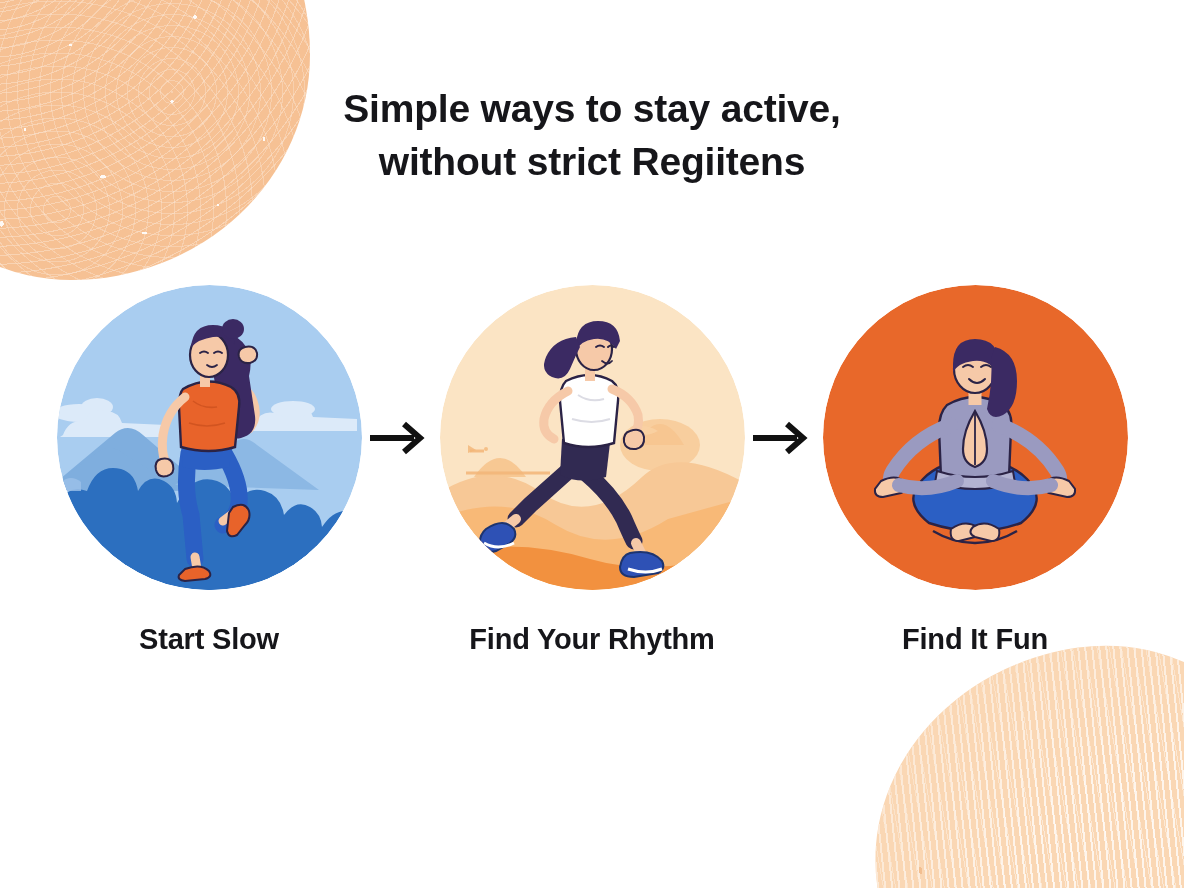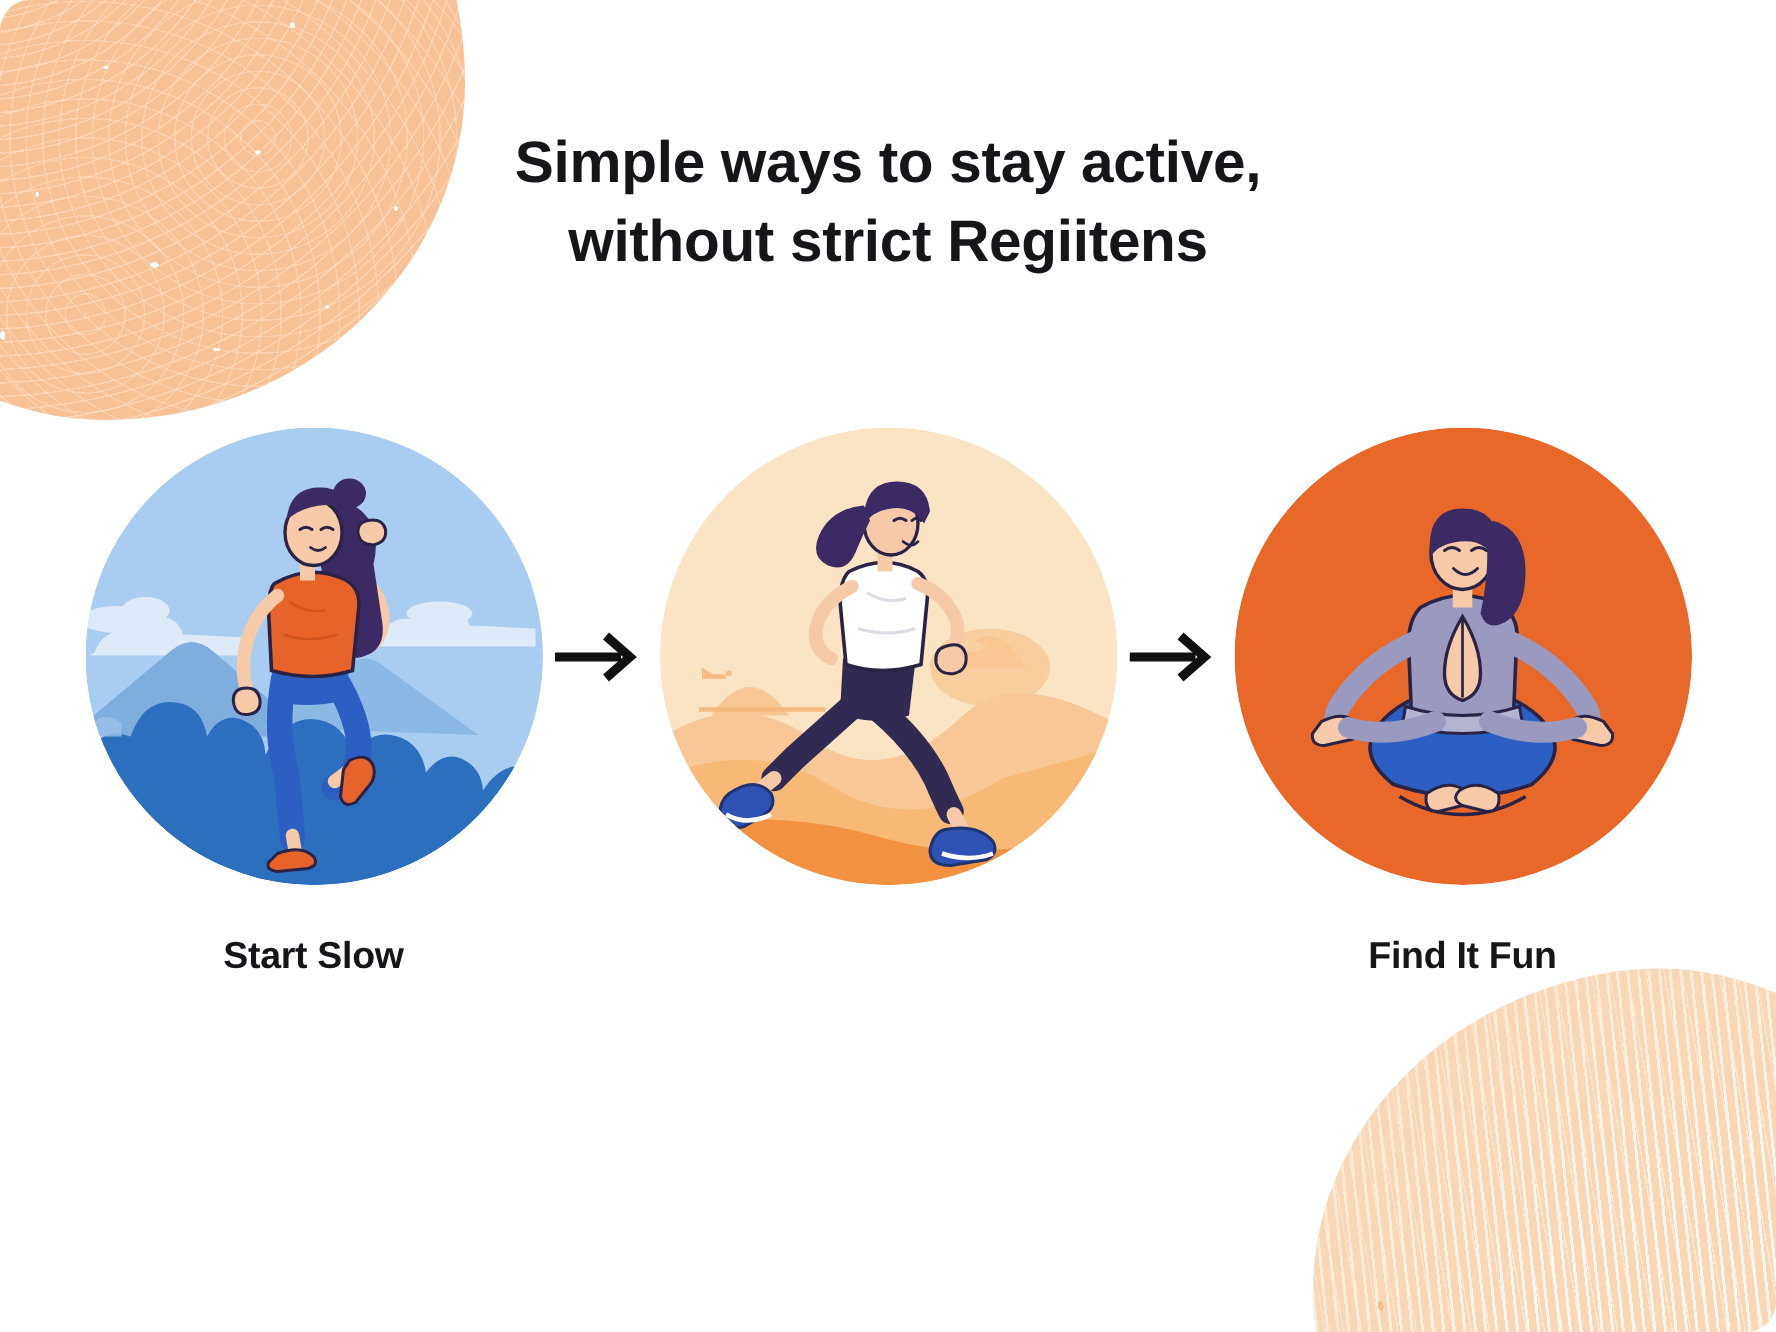--- a/index.html
+++ b/index.html
@@ -3,21 +3,21 @@
 <meta charset="utf-8">
 <style>
   html,body{margin:0;padding:0;}
   body{
     width:1184px;height:888px;
     background:#ffffff;
     font-family:"Liberation Sans", sans-serif;
     overflow:hidden;
     position:relative;
   }
-  .canvas{position:absolute;inset:0;width:1184px;height:888px;overflow:hidden;border-radius:20px;}
+  .canvas{position:absolute;inset:0;width:1184px;height:888px;overflow:hidden;}
 
   
   .blob{position:absolute;pointer-events:none;}
   .blob-tl{
     left:-150px;top:-190px;width:460px;height:470px;
     border-radius:50% 50% 52% 48% / 48% 52% 48% 52%;
     background:#F6C194;
   }
   .blob-tl .grain{
     position:absolute;inset:0;border-radius:inherit;
@@ -101,21 +101,21 @@
     position:absolute;left:0;right:0;top:285px;
     display:flex;align-items:flex-start;justify-content:center;
   }
   .step{width:305px;display:flex;flex-direction:column;align-items:center;}
   .circle{
     width:305px;height:305px;border-radius:50%;
     position:relative;overflow:hidden;flex:none;
   }
   .step-label{
     margin-top:33px;
-    font-size:25px;font-weight:bold;color:#16161a;
+    font-size:29px;font-weight:bold;color:#16161a;
     letter-spacing:-0.2px;white-space:nowrap;
   }
 
   .arrow{
     width:78px;height:305px;flex:none;
     display:flex;align-items:center;justify-content:center;
   }
   .arrow svg{display:block;}
 
   
@@ -291,20 +291,21 @@
                 <path d="M136 52 q-22 2-30 20 -6 14 6 20 12 5 18-8 6-14 10-22z" fill="#3B2A63"></path>
 
                 <path d="M156 62 q4-3 8 0" fill="none" stroke="#2B2346" stroke-width="2" stroke-linecap="round"></path>
                 <path d="M168 62 q3-3 6 0" fill="none" stroke="#2B2346" stroke-width="2" stroke-linecap="round"></path>
                 <path d="M162 76 q6 5 10 0" fill="none" stroke="#2B2346" stroke-width="1.8" stroke-linecap="round"></path>
               </g>
             </g>
           </svg>
         </div>
       </div>
+      <div class="step-label">Find Your Rhythm</div>
     </div>
 
     <div class="arrow">
       <svg width="62" height="34" viewBox="0 0 62 34">
         <path d="M0 17 L44 17" stroke="#111111" stroke-width="6"></path>
         <path d="M34 3 L50 17 L34 31" fill="none" stroke="#111111" stroke-width="6" stroke-linejoin="miter"></path>
       </svg>
     </div>
 
     <div class="step">

